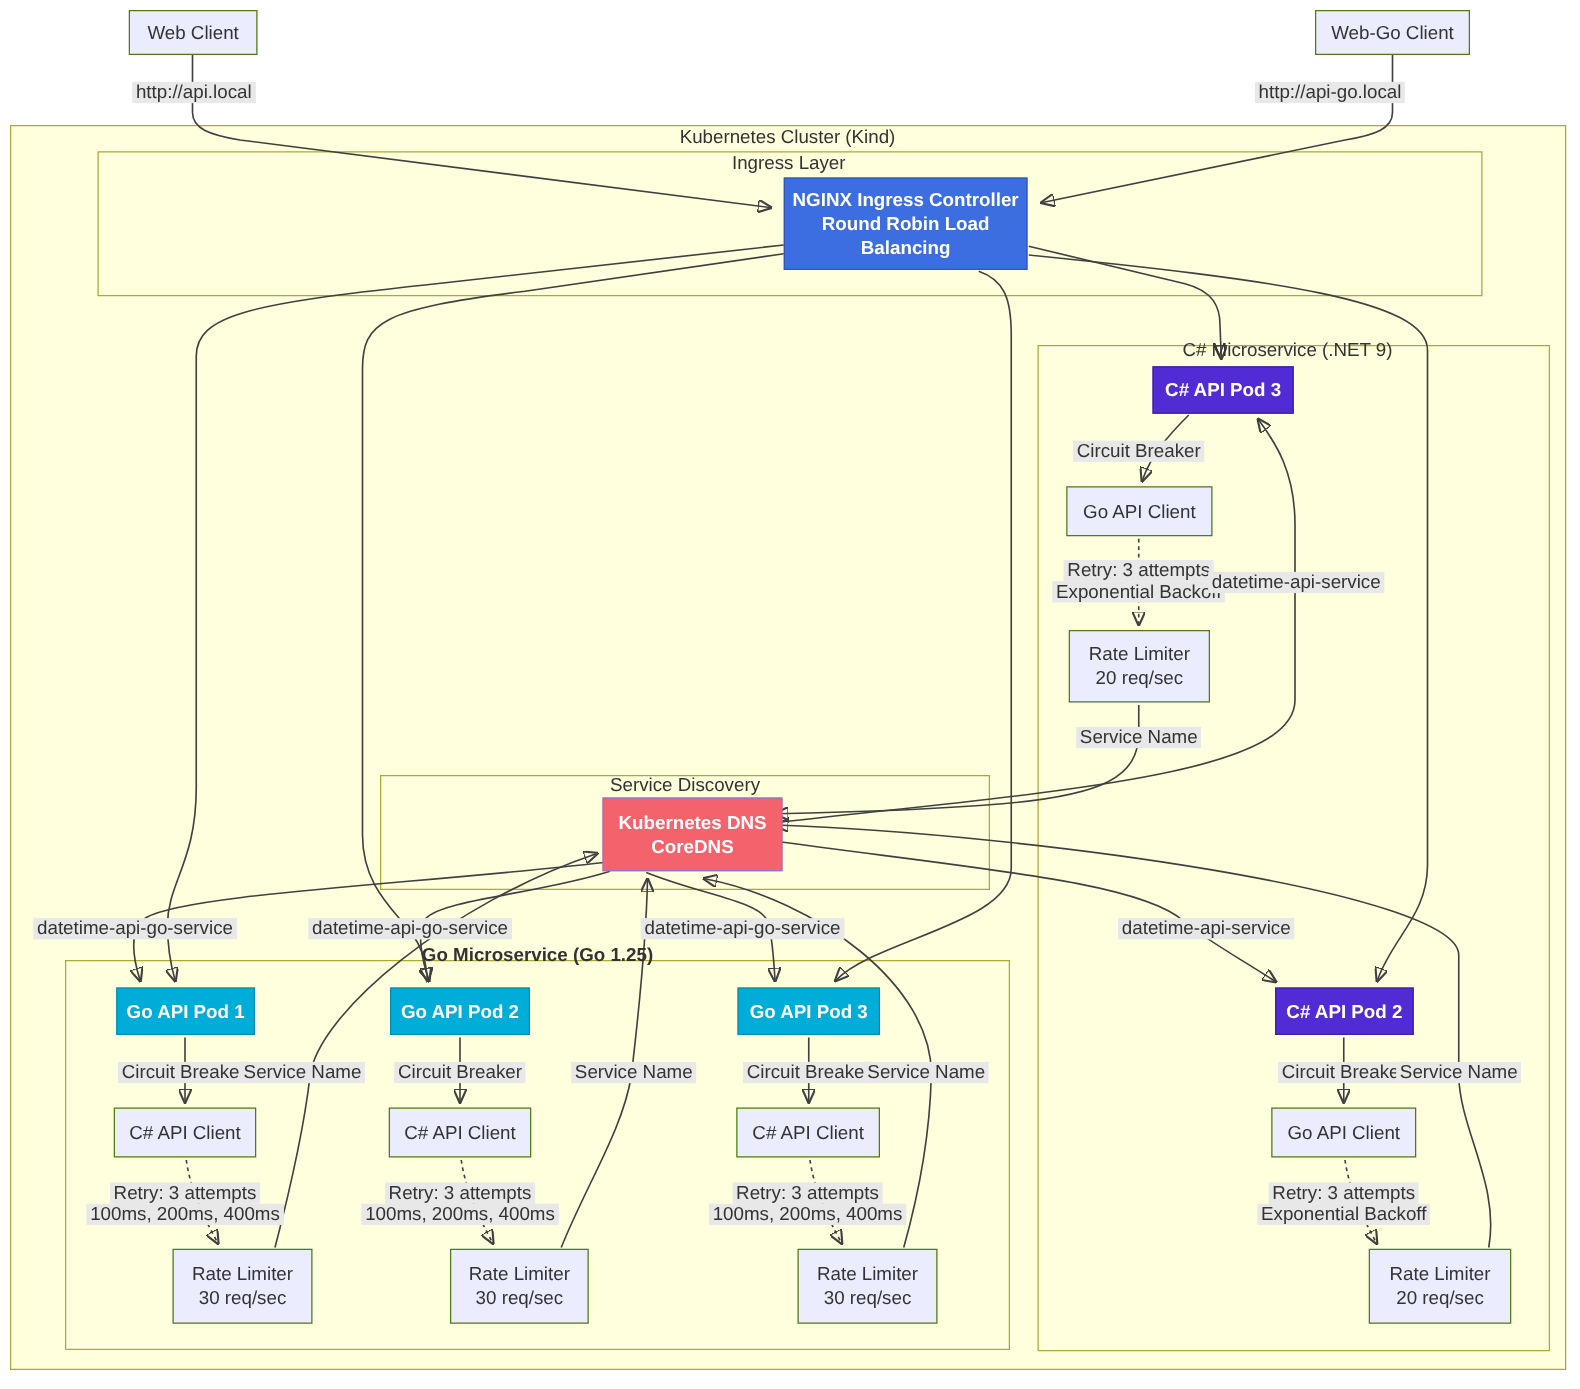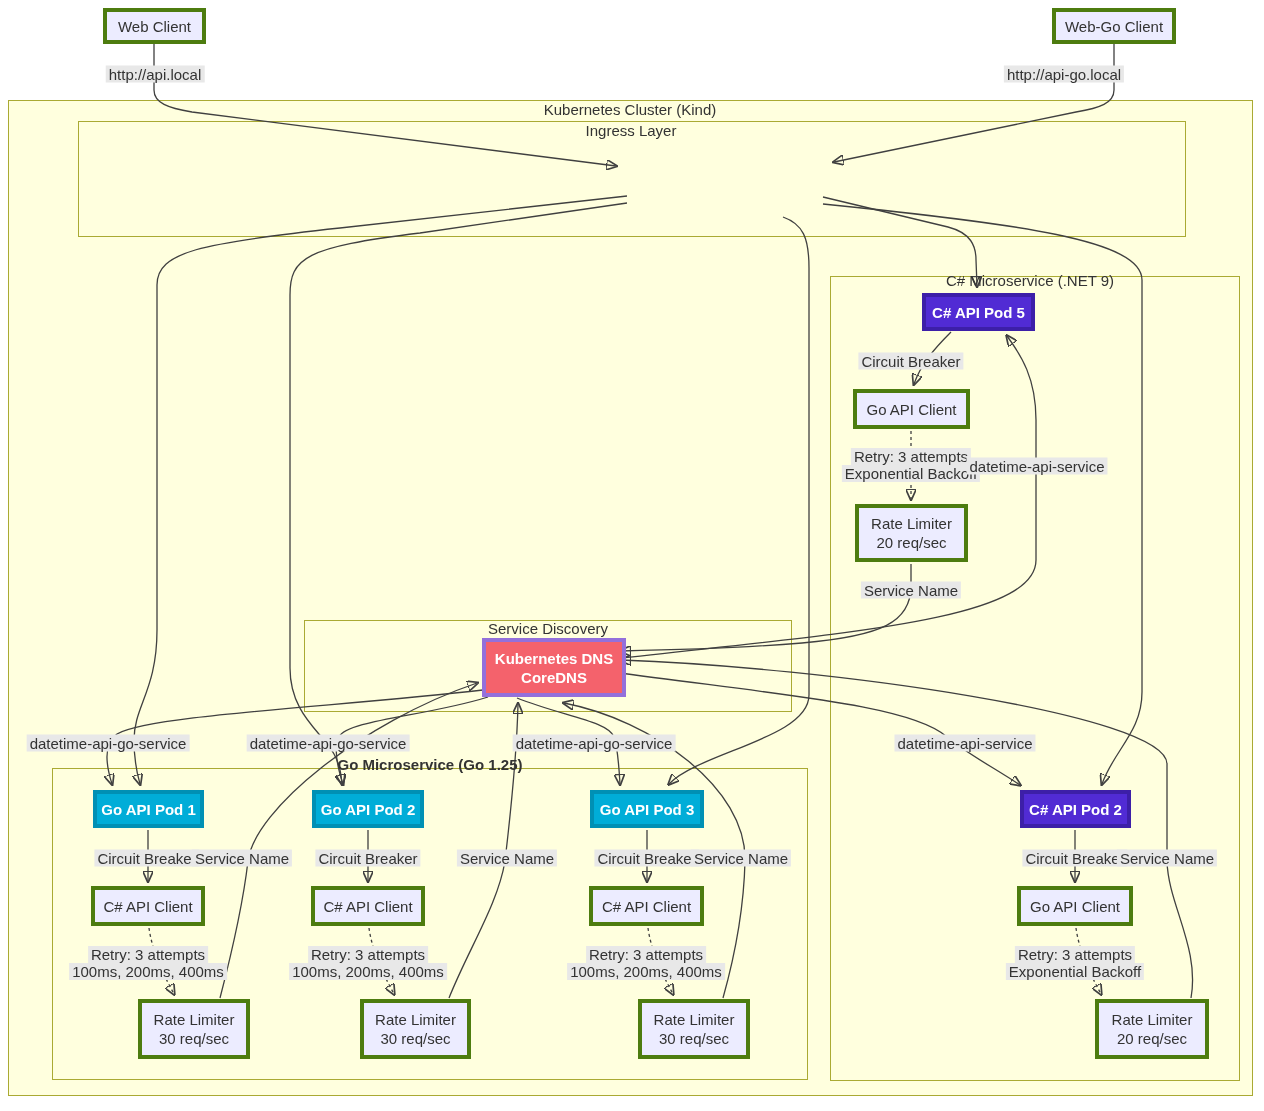--- a/index.html
+++ b/index.html
@@ -10,21 +10,21 @@
   }
   .subgraph{
     position:absolute;background:#ffffde;border:1px solid #aaaa33;
     box-sizing:border-box;z-index:0;
   }
   .subgraph-title{
     position:absolute;text-align:right;color:#333;font-size:15px;
     z-index:3;white-space:nowrap;transform:translateX(-50%);
   }
   .node{
-    position:absolute;background:#ececff;border:4px solid #4d7c0f;
+    position:absolute;background:#ececff;border:1px solid #4d7c0f;
     box-sizing:border-box;display:flex;flex-direction:column;
     align-items:center;justify-content:center;text-align:center;
     z-index:4;line-height:19px;
   }
   .node span{white-space:nowrap;}
   .node.blue{background:#3c6ee2;border-color:#2f58b8;color:#fff;font-weight:bold;}
   .node.purple{background:#512bd4;border-color:#3d1fa8;color:#fff;font-weight:bold;}
   .node.cyan{background:#00add8;border-color:#0090b4;color:#fff;font-weight:bold;}
   .node.red{background:#f4626c;border-color:#9370db;color:#fff;font-weight:bold;}
   .edge-label{
@@ -91,23 +91,28 @@
     </g>
   </svg>
 
   <div class="node" style="left:103px;top:8px;width:103px;height:36px;">
     <span>Web Client</span>
   </div>
   <div class="node" style="left:1052px;top:8px;width:124px;height:36px;">
     <span>Web-Go Client</span>
   </div>
 
+  <div class="node blue" style="left:627px;top:142px;width:195px;height:74px;">
+    <span>NGINX Ingress Controller</span>
+    <span>Round Robin Load</span>
+    <span>Balancing</span>
+  </div>
 
   <div class="node purple" style="left:922px;top:293px;width:113px;height:38px;">
-    <span>C# API Pod 5</span>
+    <span>C# API Pod 3</span>
   </div>
   <div class="node" style="left:853px;top:389px;width:117px;height:40px;">
     <span>Go API Client</span>
   </div>
   <div class="node" style="left:855px;top:504px;width:113px;height:58px;">
     <span>Rate Limiter</span>
     <span>20 req/sec</span>
   </div>
 
   <div class="node red" style="left:482px;top:638px;width:144px;height:59px;">

